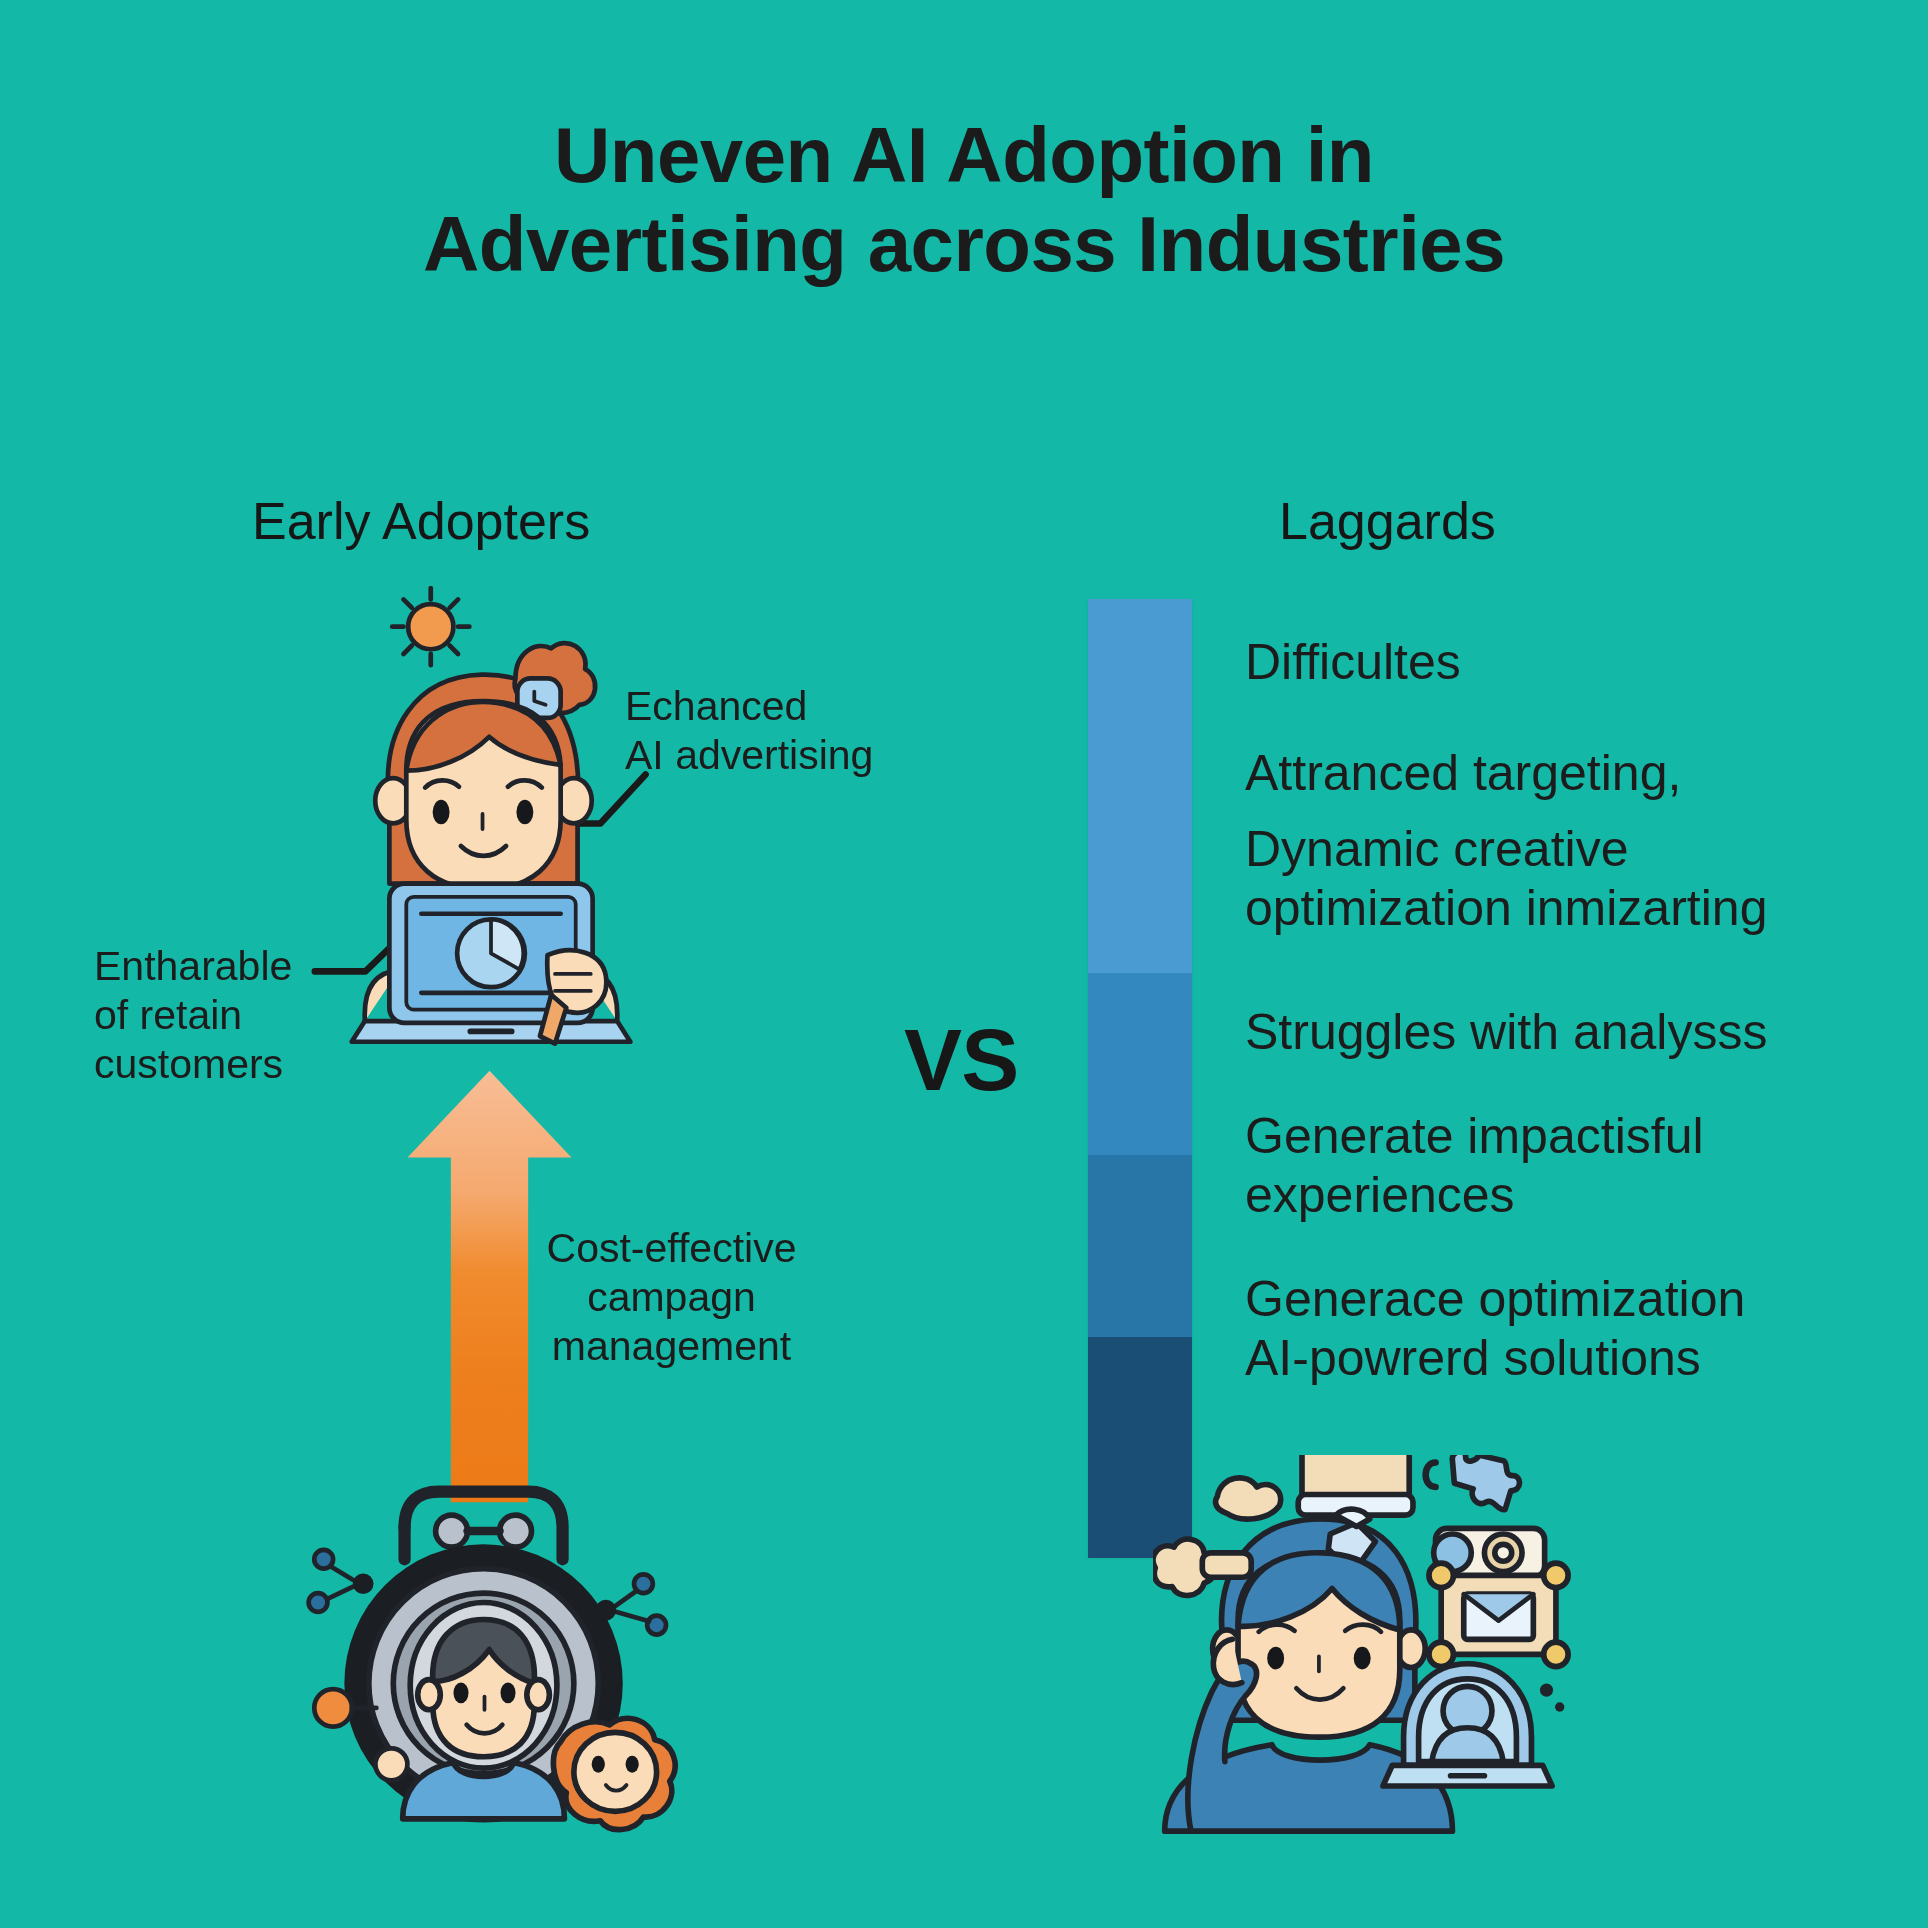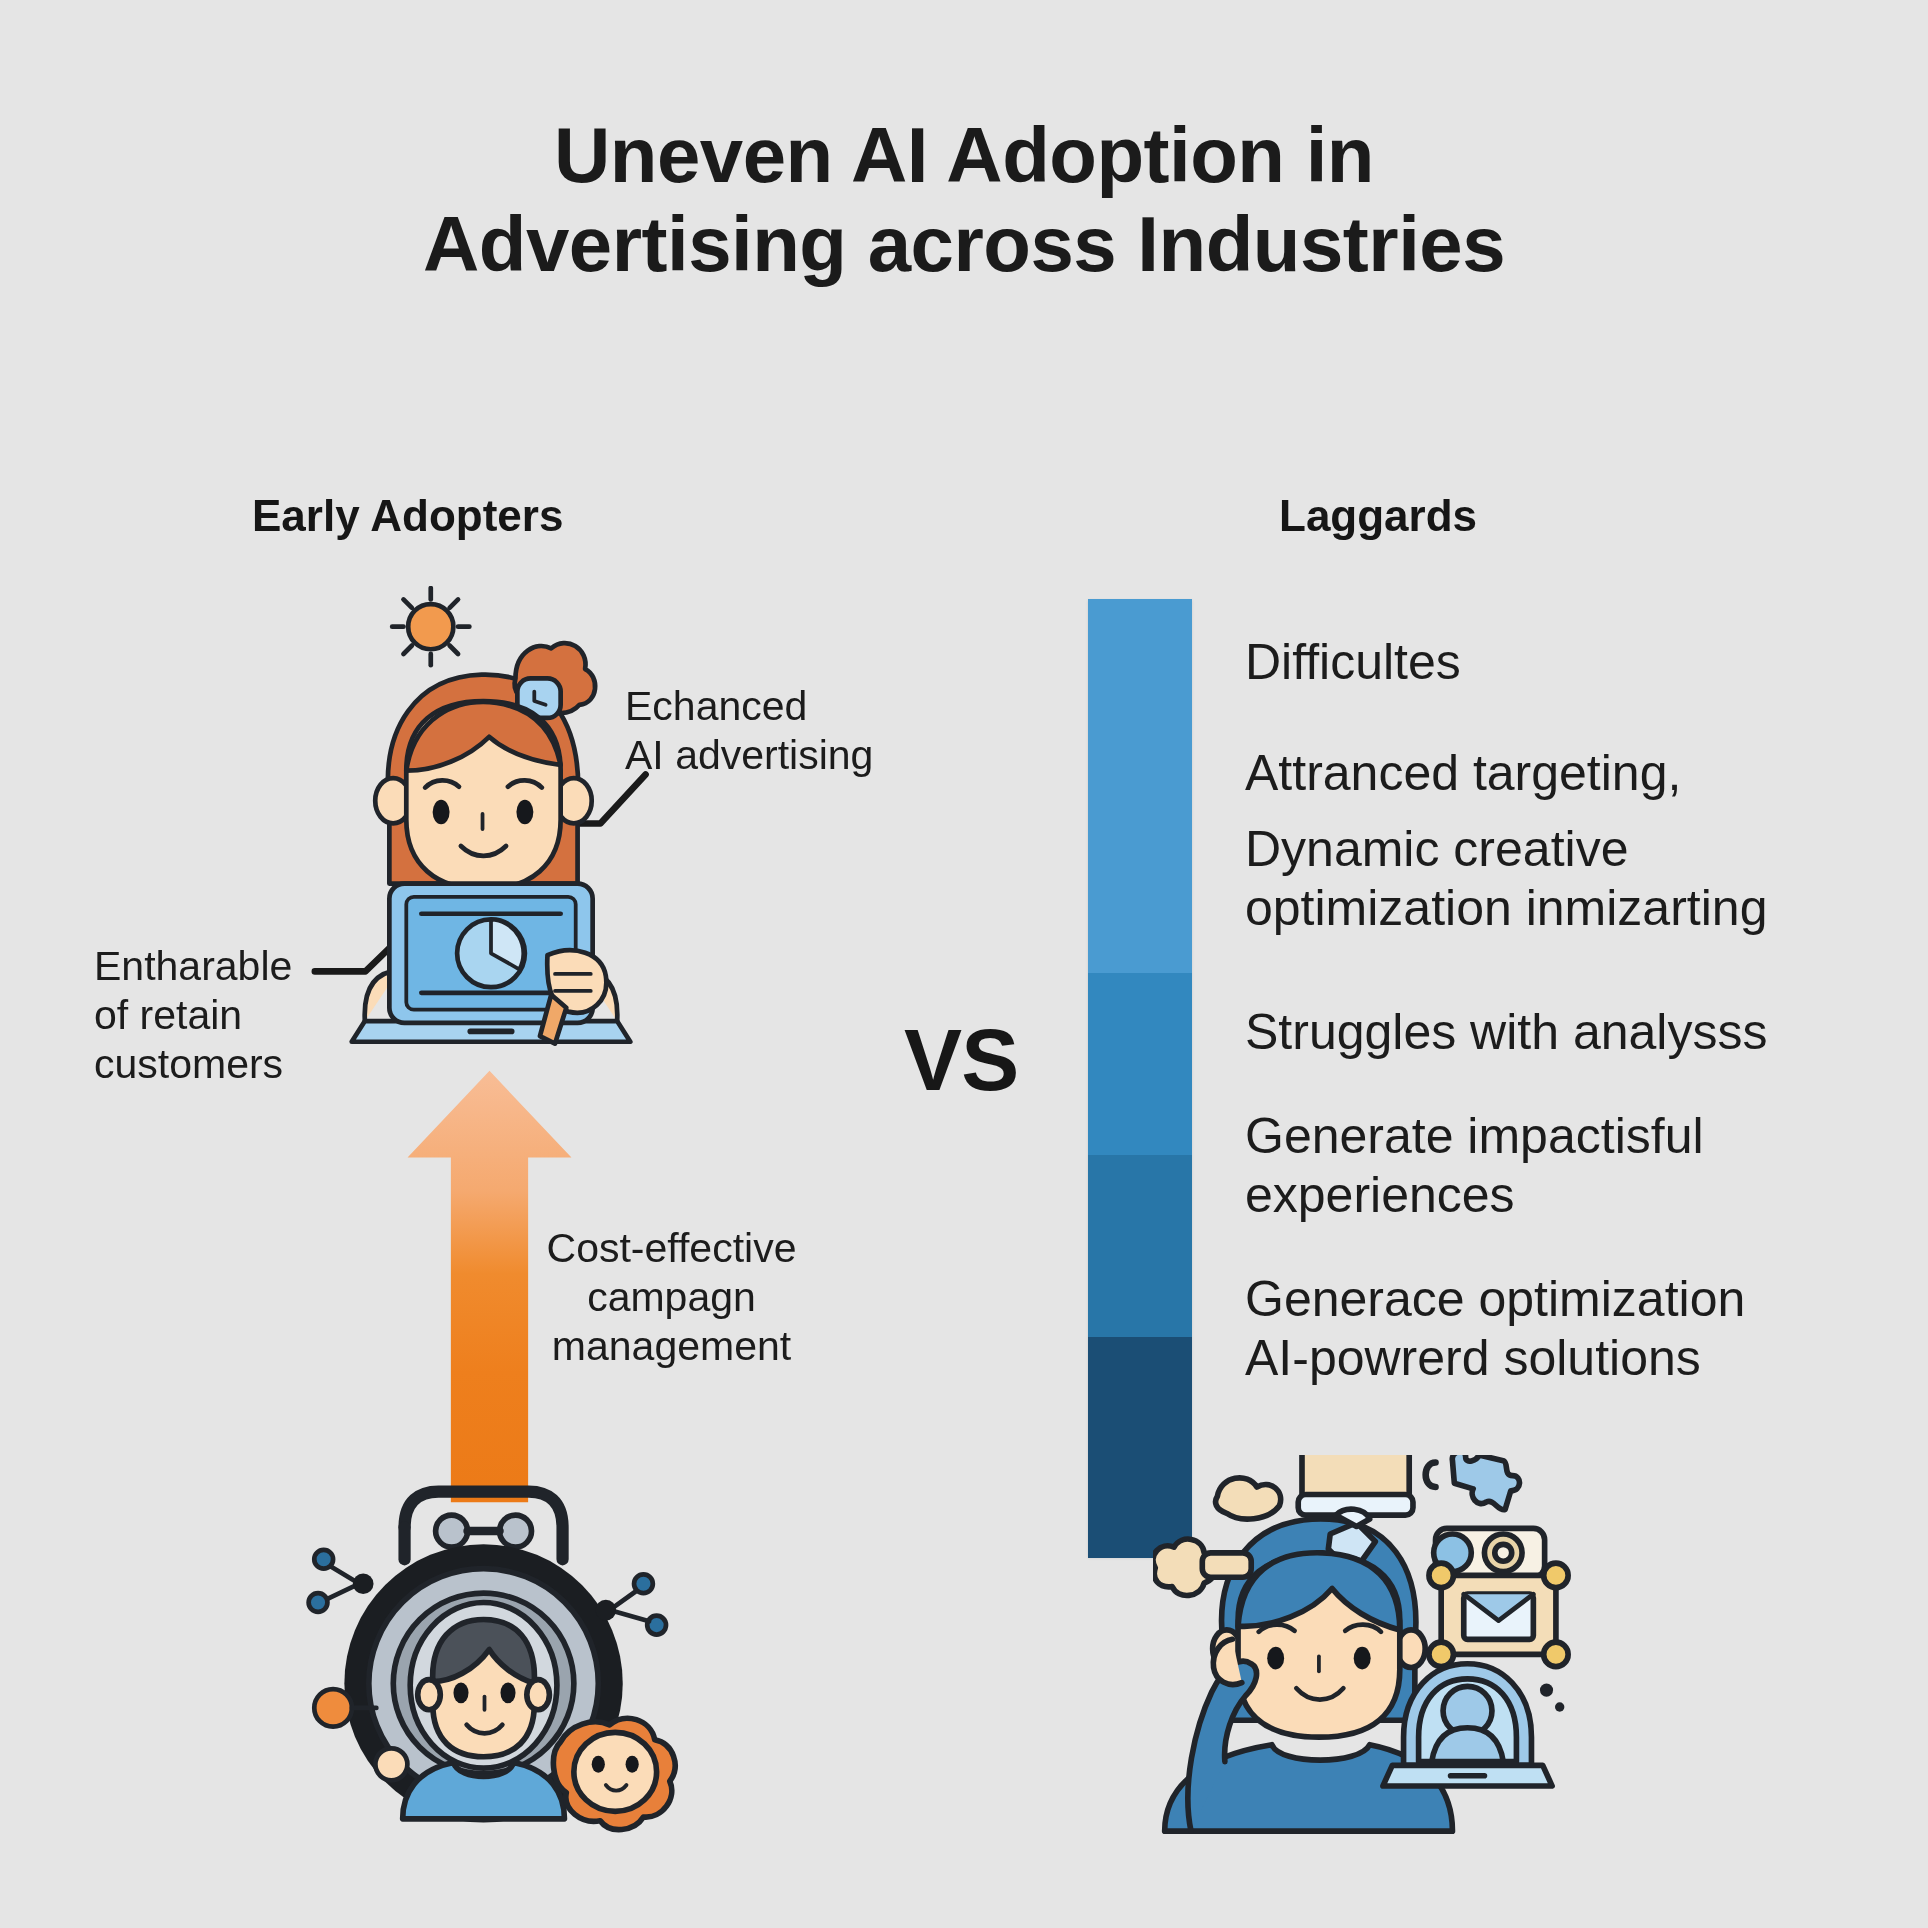--- a/index.html
+++ b/index.html
@@ -12,43 +12,43 @@
     height: 1928px;
     font-family: "Liberation Sans", sans-serif;
     color: #1a1a1a;
     overflow: hidden;
     position: relative;
   }
   #canvas {
     position: relative;
     width: 1928px;
     height: 1928px;
-    background: #e5e5e5;
+    background: #14b8a6;
   }
 
   
   .title {
     position: absolute;
     left: 0;
     top: 111px;
     width: 1928px;
     text-align: center;
     font-size: 78px;
     font-weight: bold;
     line-height: 1.14;
     letter-spacing: -0.5px;
     color: #1b1b1b;
     white-space: pre-line;
   }
 
   
   .col-head {
     position: absolute;
-    font-size: 44px;
-    font-weight: bold;
+    font-size: 52px;
+    font-weight: normal;
     color: #161616;
     white-space: nowrap;
   }
   .col-head.left  { left: 252px; top: 491px; }
   .col-head.right { left: 1279px; top: 491px; }
 
   
   .vs {
     position: absolute;
     left: 904px;

